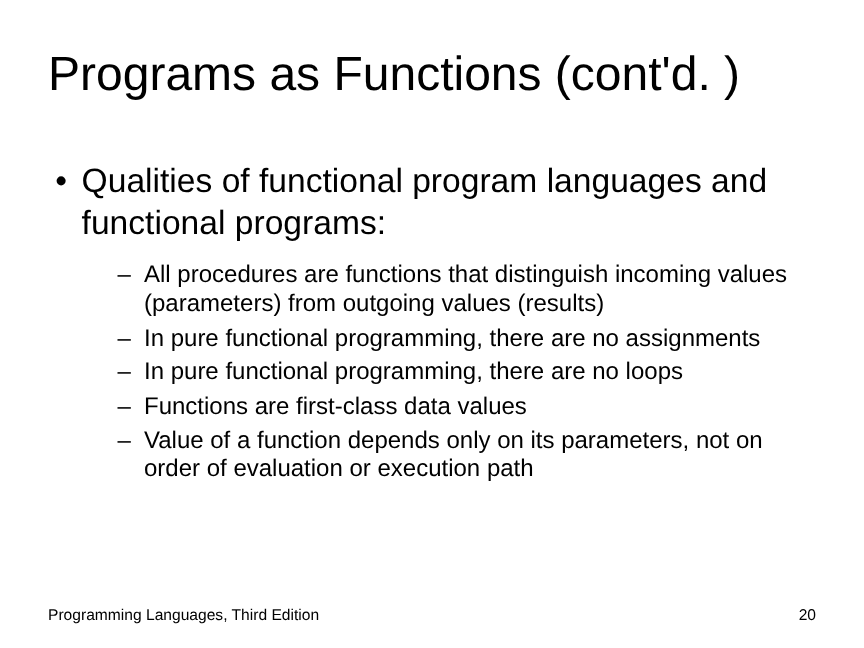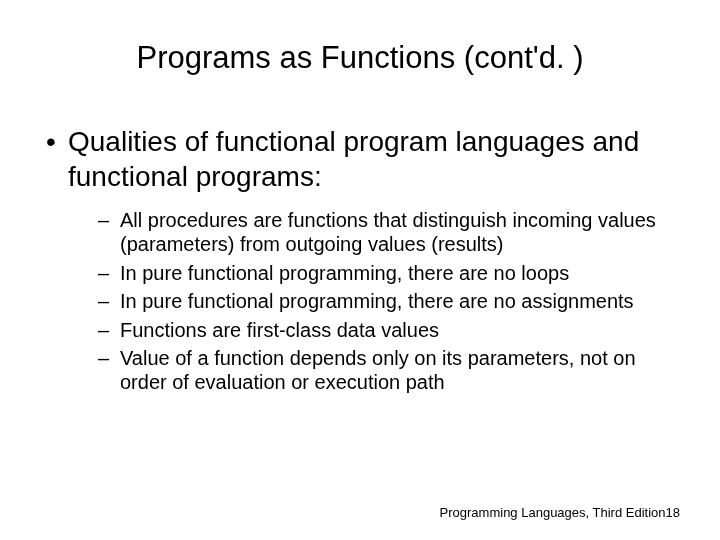--- a/index.html
+++ b/index.html
@@ -10,22 +10,22 @@
     body {
       width: 720px;
       height: 540px;
       background: #ffffff;
       font-family: Arial, Helvetica, sans-serif;
       color: #000000;
       position: relative;
       padding: 30px 40px 30px 40px;
     }
     .title {
-      font-size: 31px;
-      text-align: center;
+      font-size: 40px;
+      text-align: left;
       font-weight: normal;
       margin-top: 10px;
       margin-bottom: 48px;
     }
     .main-bullet {
       font-size: 28px;
       line-height: 1.25;
       padding-left: 28px;
       position: relative;
       margin-bottom: 14px;
@@ -51,35 +51,35 @@
       position: absolute;
       left: 0;
       top: 0;
     }
     .footer {
       position: absolute;
       bottom: 20px;
       left: 40px;
       right: 40px;
       display: flex;
-      justify-content: flex-end;
+      justify-content: space-between;
       font-size: 13px;
     }
   </style>
 </head>
 <body>
 
 <h1 class="title">Programs as Functions (cont'd. )</h1>
 
 <div class="main-bullet">Qualities of functional program languages and functional programs:</div>
 
 <div class="sub-list">
   <div class="sub-bullet">All procedures are functions that distinguish incoming values (parameters) from outgoing values (results)</div>
+  <div class="sub-bullet">In pure functional programming, there are no assignments</div>
   <div class="sub-bullet">In pure functional programming, there are no loops</div>
-  <div class="sub-bullet">In pure functional programming, there are no assignments</div>
   <div class="sub-bullet">Functions are first-class data values</div>
   <div class="sub-bullet">Value of a function depends only on its parameters, not on order of evaluation or execution path</div>
 </div>
 
 <div class="footer">
   <span>Programming Languages, Third Edition</span>
-  <span>18</span>
+  <span>20</span>
 </div>
 
 </body></html>

